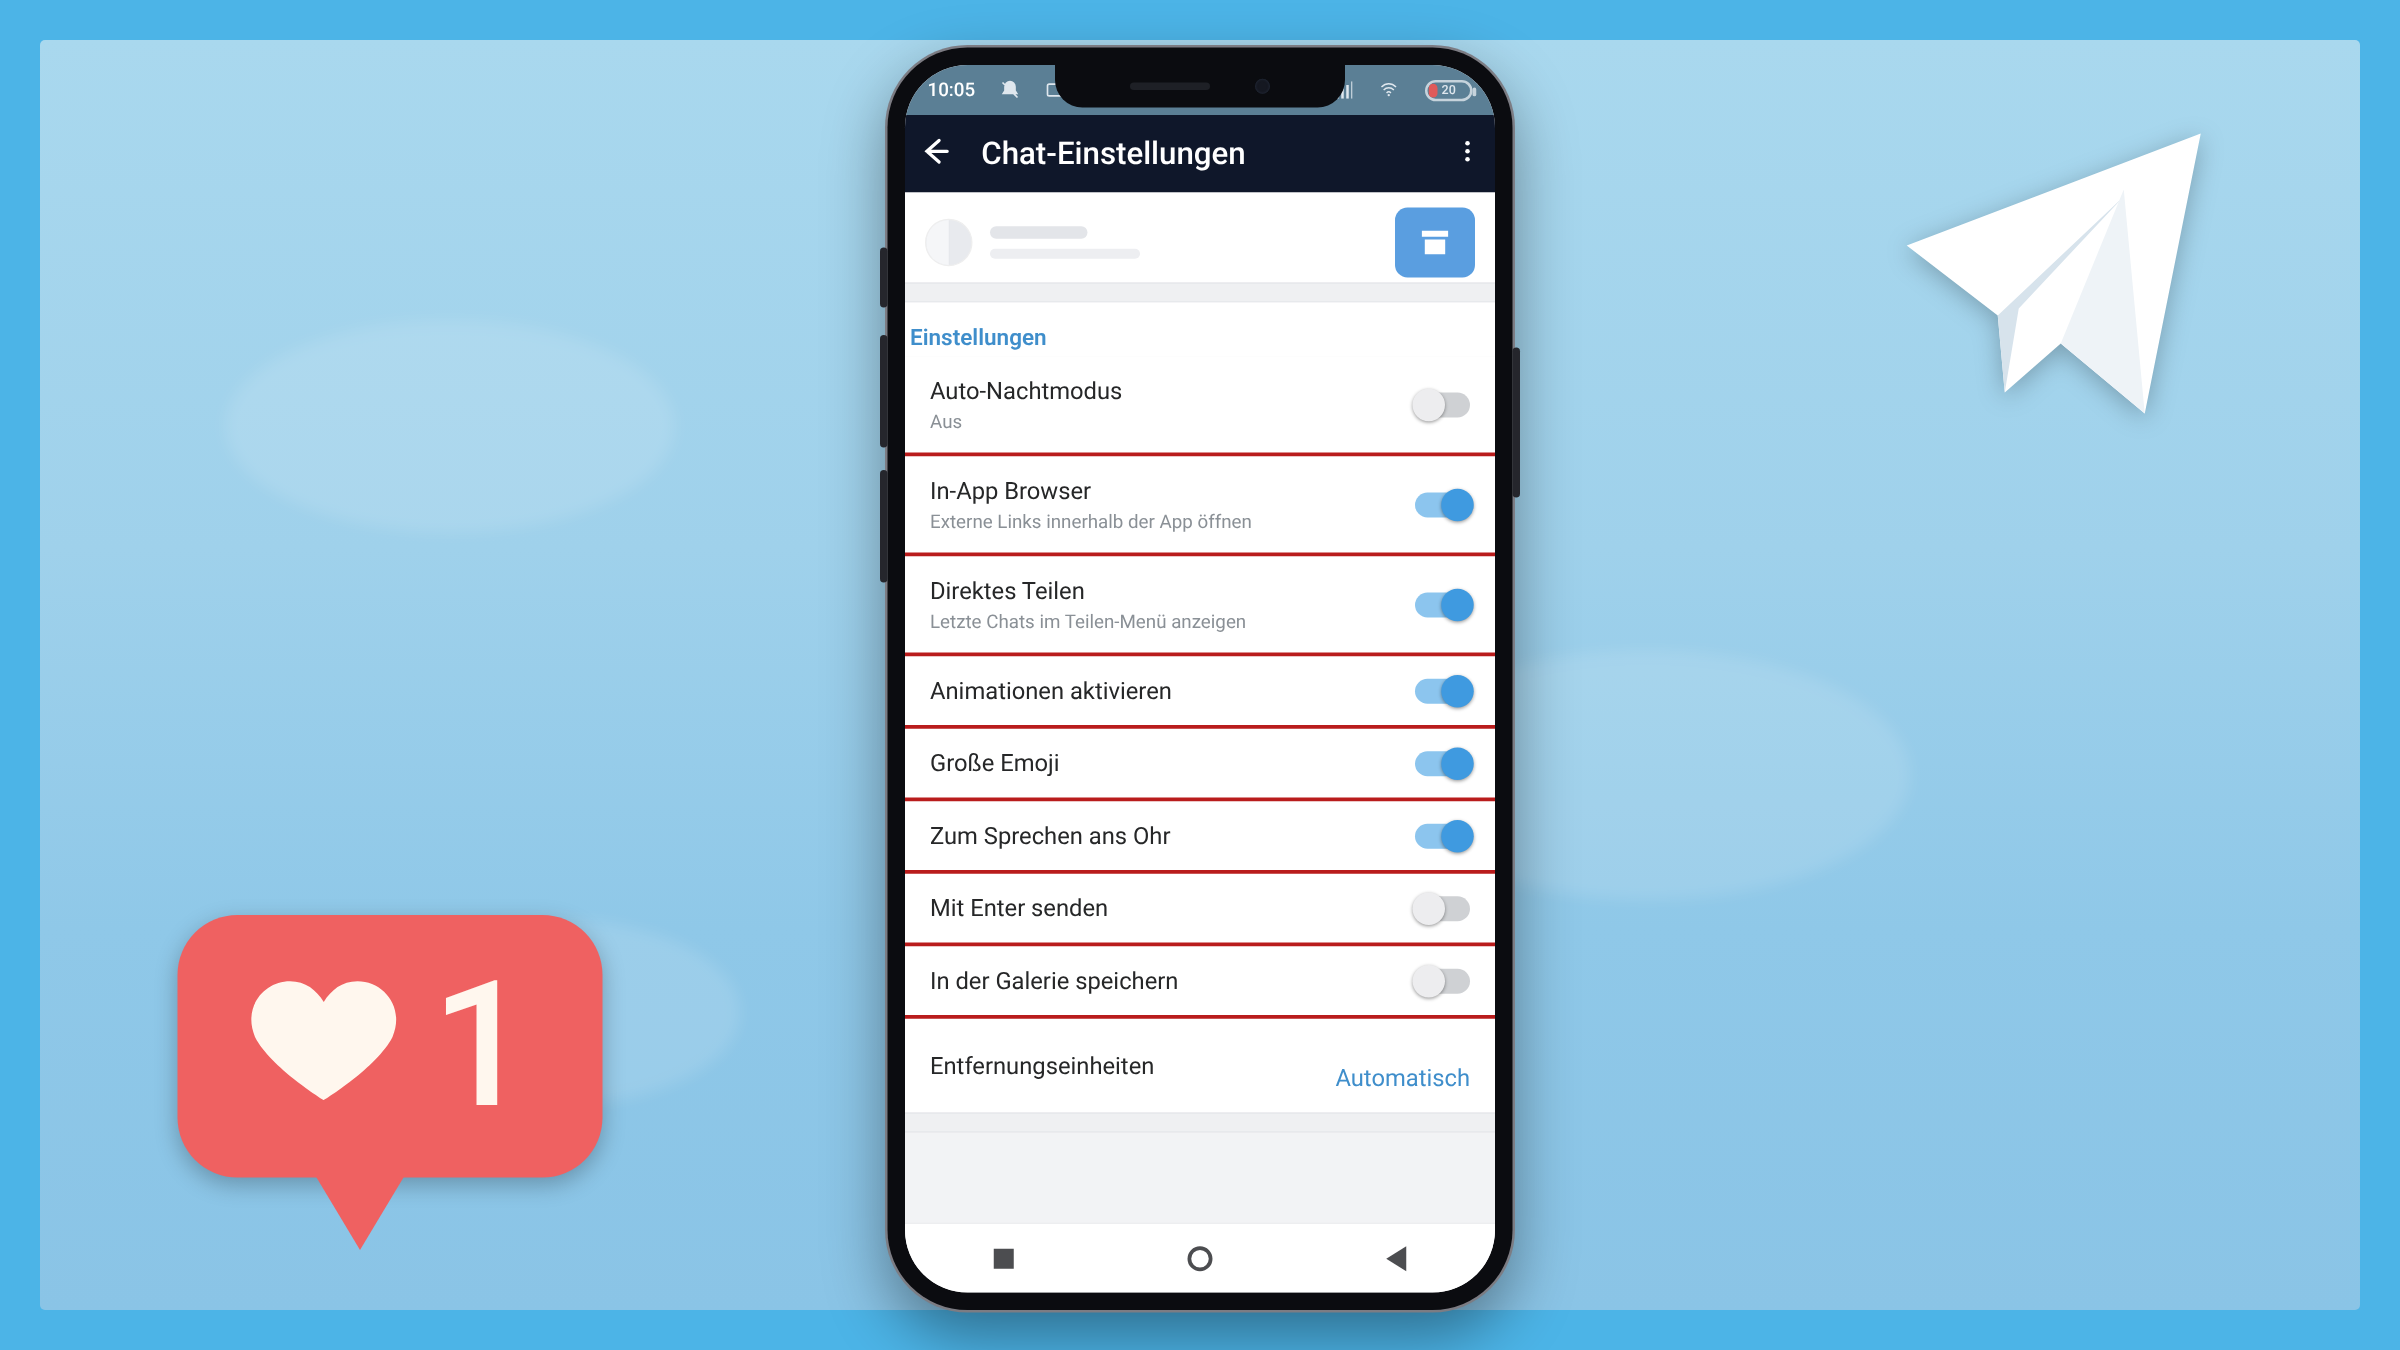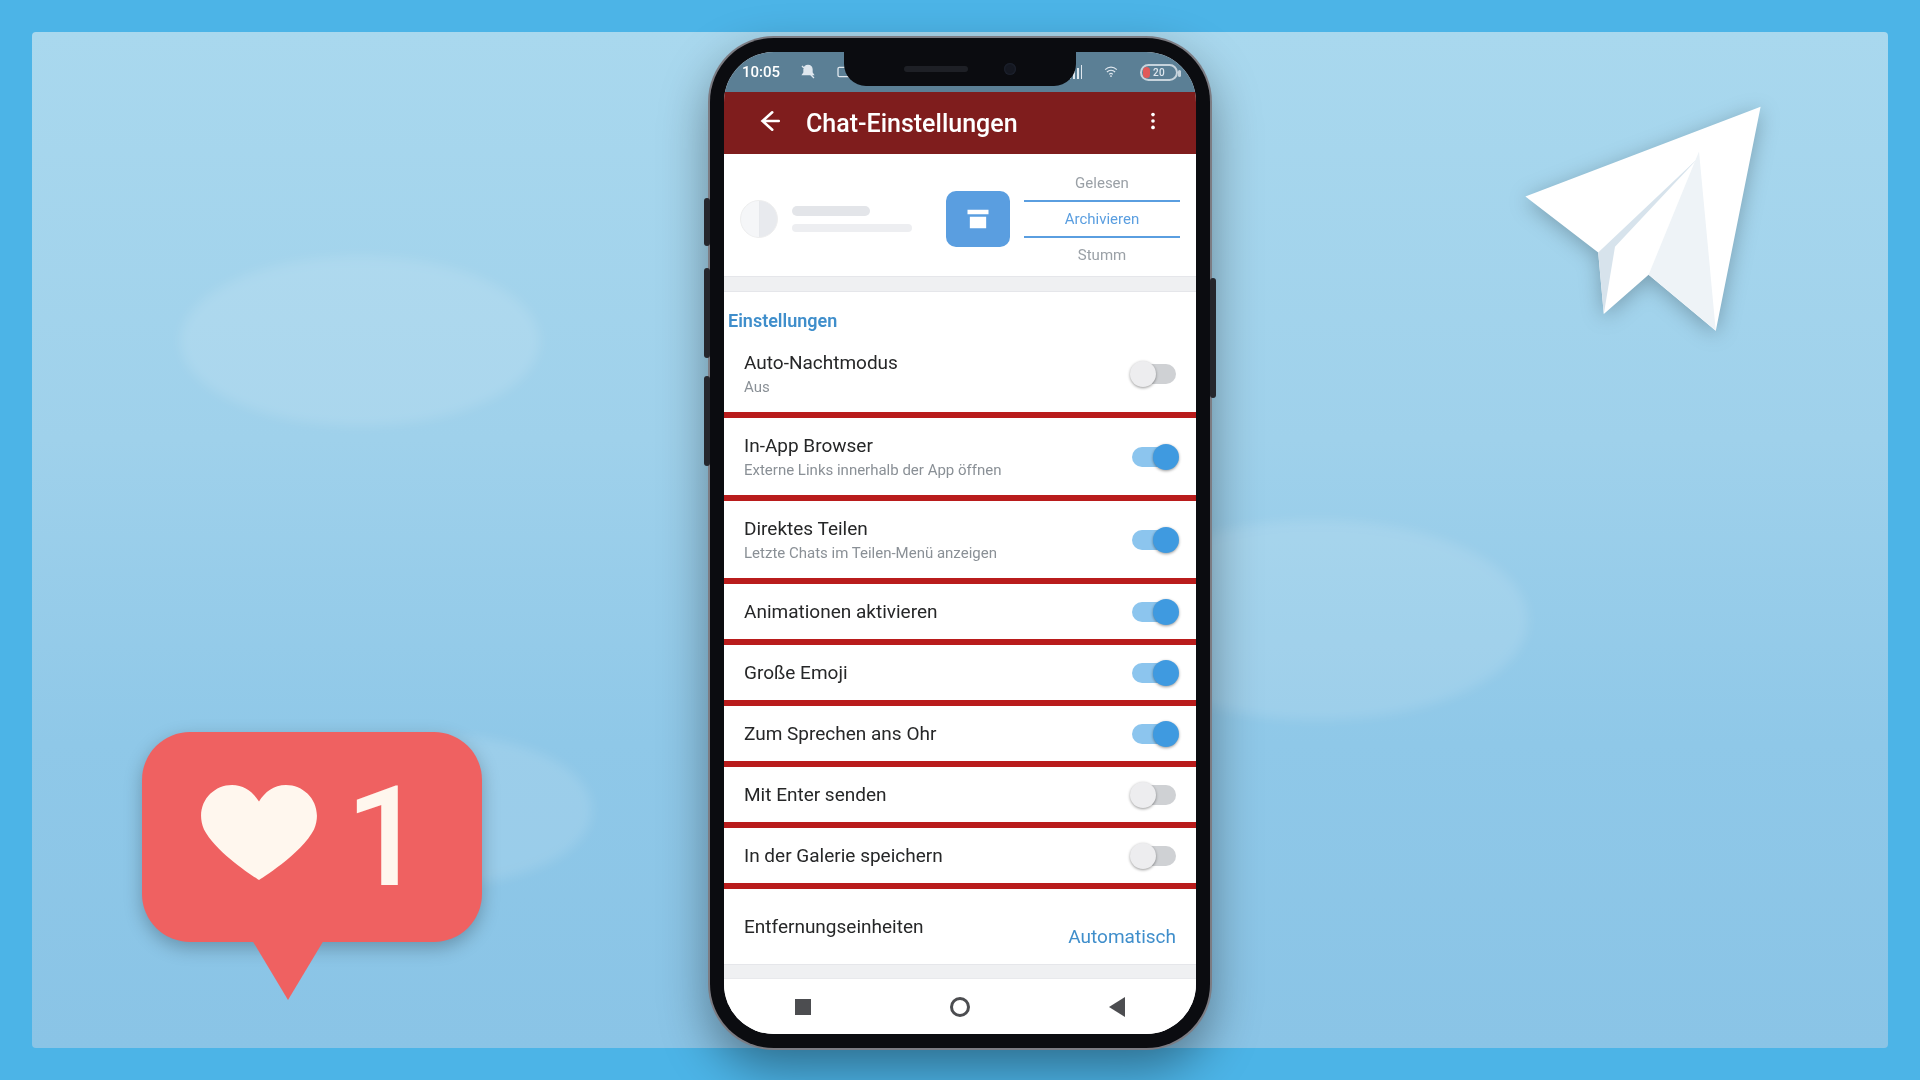--- a/index.html
+++ b/index.html
@@ -87,22 +87,22 @@
 .battery-pill {
   width:38px; height:17px; border:2px solid #c6d3dc; border-radius:9px;
   display:flex; align-items:center; justify-content:center; font-size:10px; letter-spacing:0.2px;
   position:relative;
 }
 .battery-pill::after { content:""; position:absolute; right:-5px; top:4px; width:3px; height:7px; background:#c6d3dc; border-radius:2px; }
 .battery-pill .fill { position:absolute; left:1px; top:1px; bottom:1px; width:22%; background:#e05a5a; border-radius:5px; }
 
 
 .appbar {
-  height:62px; background:#7f1d1d; color:#fff; display:flex; align-items:center;
-  padding:0 32px; gap:24px;
+  height:62px; background:#0f172a; color:#fff; display:flex; align-items:center;
+  padding:0 11px; gap:24px;
 }
 .appbar .back svg { width:26px; height:26px; }
 .appbar .title { font-size:25px; font-weight:500; flex:1; }
 .appbar .menu svg { width:22px; height:22px; }
 
 
 .swipe-panel { background:#fff; padding:12px 16px 4px; }
 .swipe-row { display:flex; align-items:center; gap:14px; }
 .chat-skel { display:flex; align-items:center; gap:14px; flex:1; }
 .chat-skel .avatar { width:38px; height:38px; border-radius:50%; background:#e8eaee; border:1px solid #eee; flex:0 0 38px; overflow:hidden; }
@@ -118,21 +118,21 @@
 .swipe-actions { width:156px; text-align:center; }
 .swipe-actions .act { font-size:15px; padding:8px 0; color:#9aa0a6; }
 .swipe-actions .act.sel { color:#5a9ee0; border-top:2px solid #5a9ee0; border-bottom:2px solid #5a9ee0; }
 .gap-strip { height:16px; background:#eff0f2; border-top:1px solid #e5e6ea; border-bottom:1px solid #e5e6ea; }
 
 
 .section-title { padding:18px 4px 4px; color:#3f8ecb; font-size:18px; font-weight:600; background:#fff; }
 .list { background:#fff; }
 .row {
   display:flex; align-items:center; justify-content:space-between;
-  padding:16px 20px; border-bottom:6px solid #b91c1c; min-height:58px;
+  padding:16px 20px; border-bottom:3px solid #b91c1c; min-height:58px;
 }
 .row:last-child { border-bottom:none; }
 .row .texts .label { font-size:19px; color:#262728; }
 .row .texts .sub   { font-size:15px; color:#8a9096; margin-top:4px; }
 .row .value { font-size:19px; color:#3f8ecb;margin-top:20px; }
 
 .toggle {
   width:44px; height:20px; border-radius:12px; position:relative; flex:0 0 44px;
 }
 .toggle .knob {
@@ -245,25 +245,20 @@
               <div class="lines">
                   <div class="bar1"></div>
                   <div class="bar2"></div>
                 </div>
             </div>
             <div class="archive-chip">
               <svg viewBox="0 0 24 24">
                   <path fill="#fff" d="M3 4h18v4H3zM5 10h14v10H5zM9 13h6v2H9z"></path>
                 </svg>
             </div>
-            <div class="swipe-actions">
-              <div class="act">Gelesen</div>
-              <div class="act sel">Archivieren</div>
-              <div class="act">Stumm</div>
-            </div>
           </div>
         </div>
         <div class="gap-strip"></div>
 
         <div class="section-title">Einstellungen</div>
 
         <div class="list">
 
           <div class="row">
             <div class="texts">

